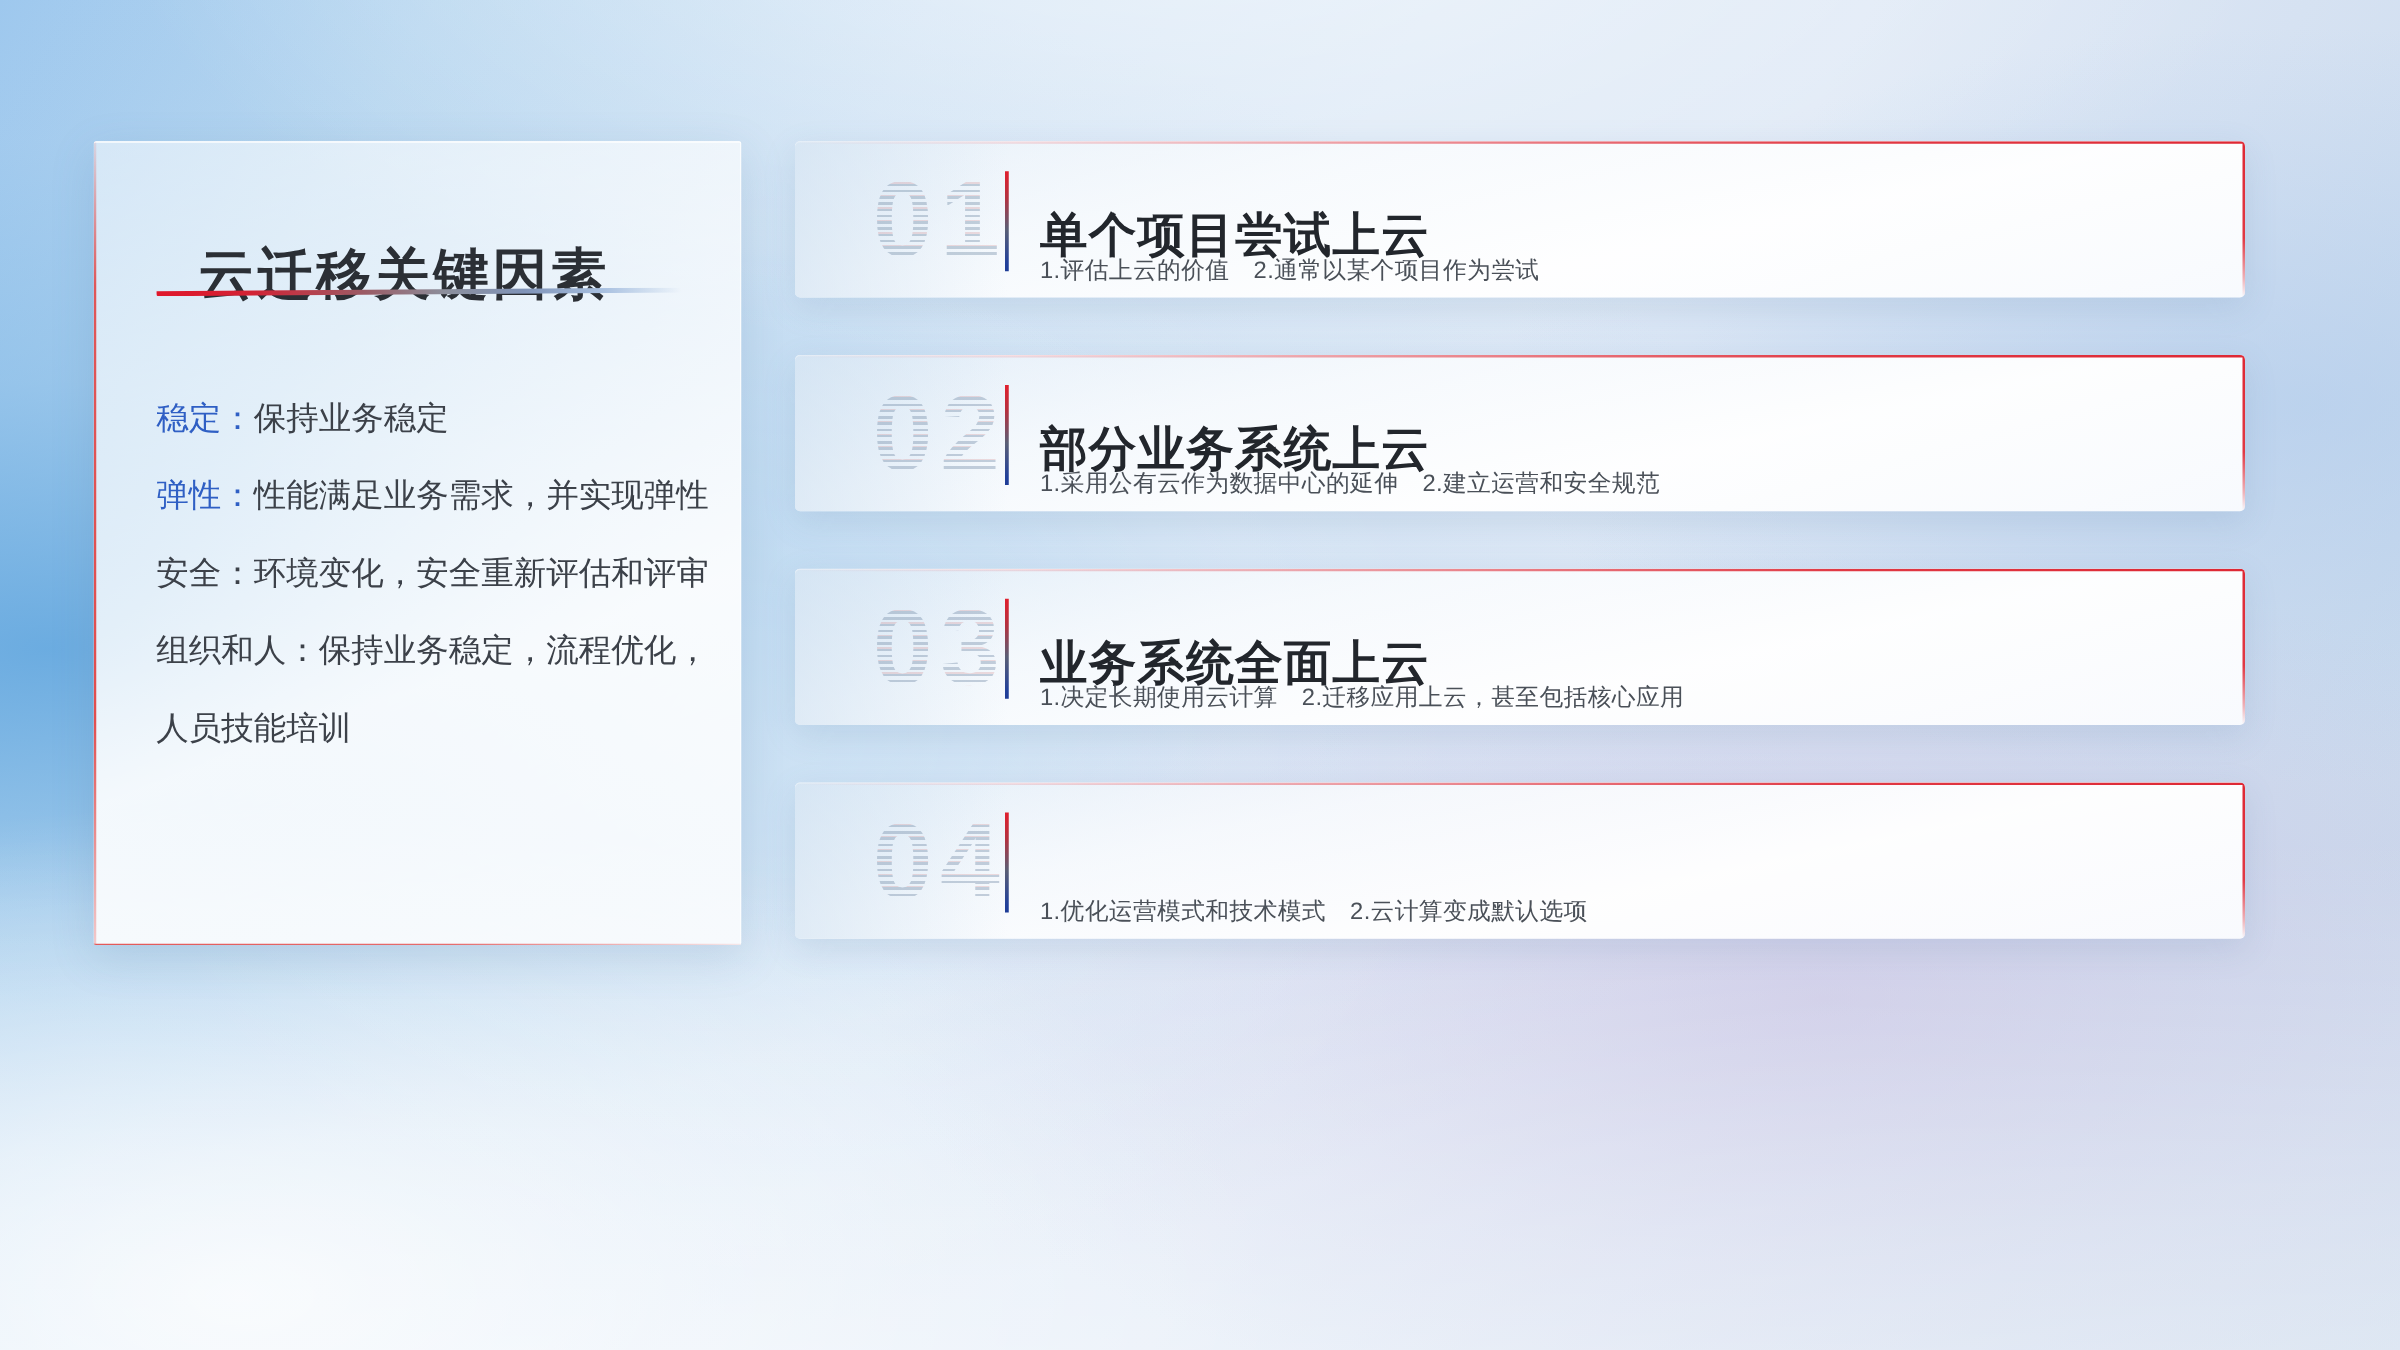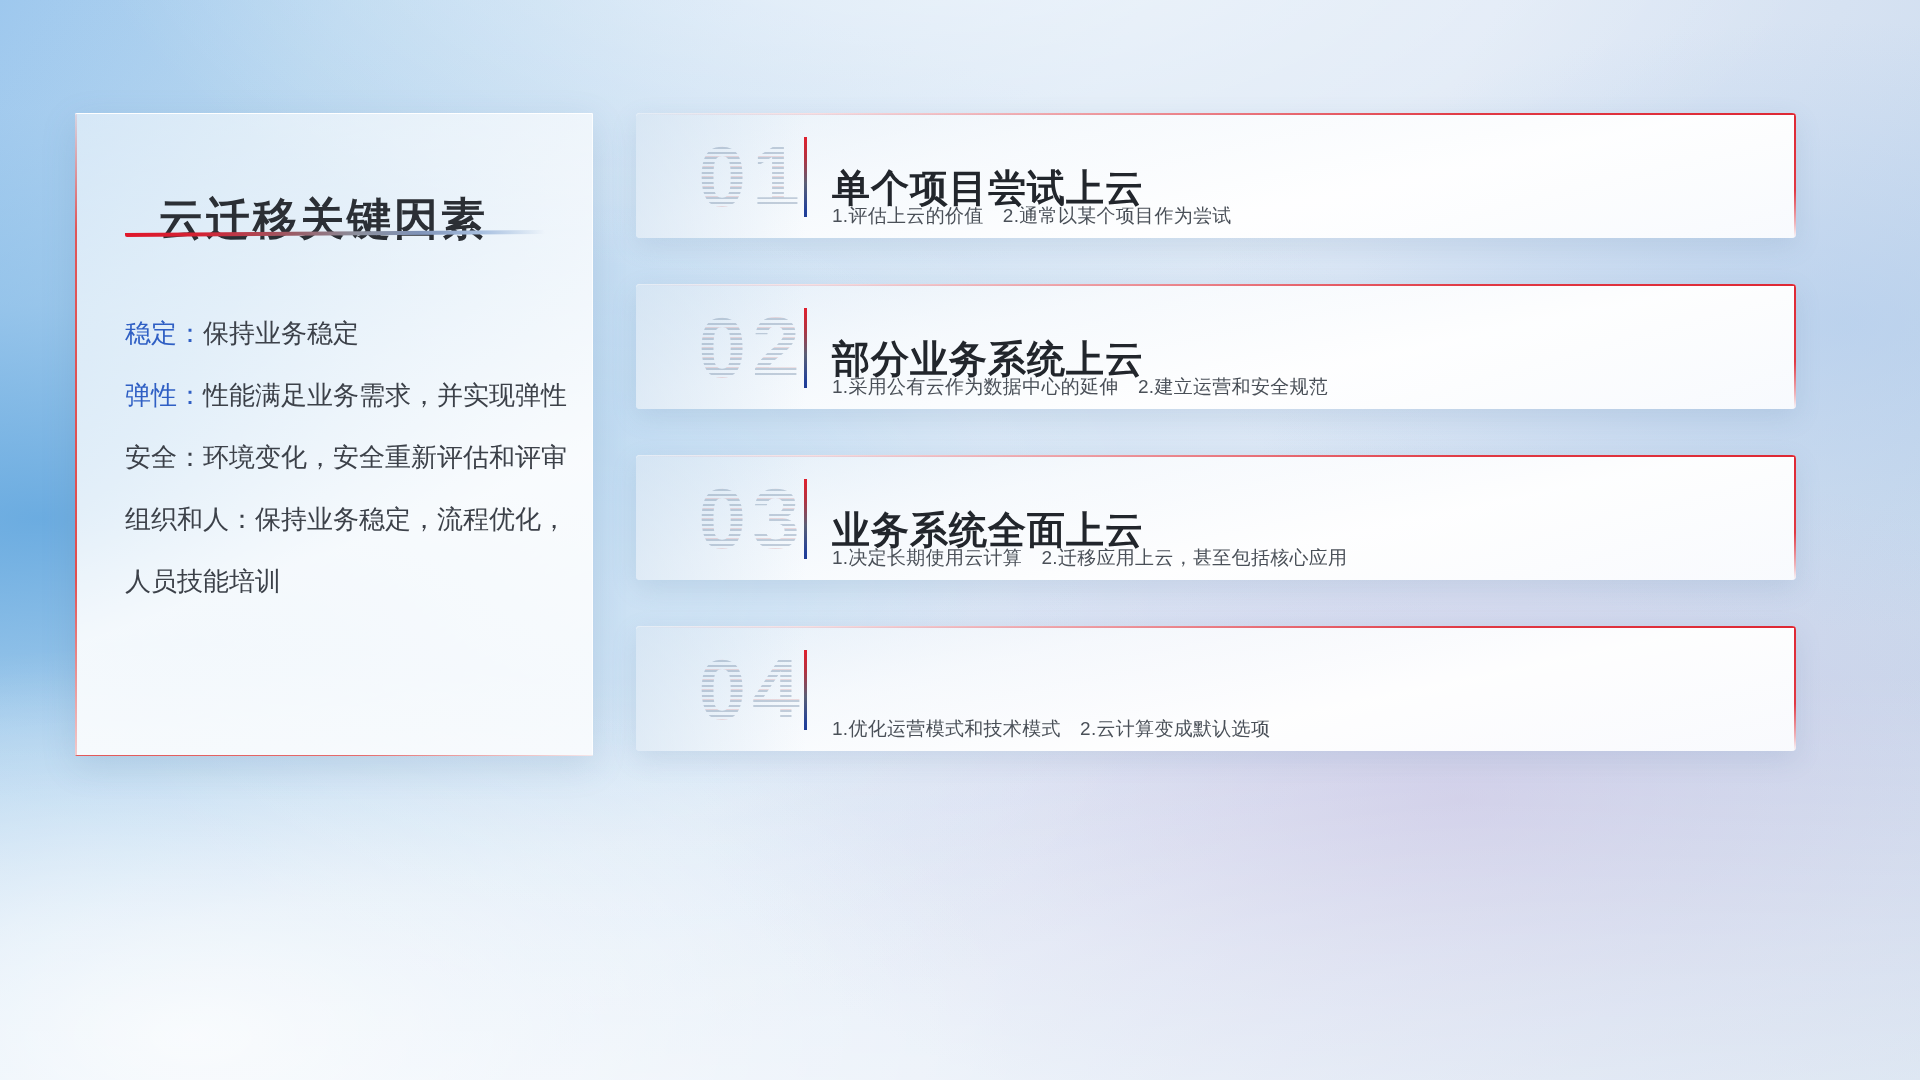--- a/index.html
+++ b/index.html
@@ -46,21 +46,21 @@
     font-size:44px;font-weight:bold;color:#2b2f35;letter-spacing:3px;
     white-space:nowrap;
   }
   #title-rule{
     position:absolute;left:50px;top:117px;width:420px;height:7px;
     background:linear-gradient(90deg,#e0172b 0%,#d32234 18%,#9a5c66 40%,#8c8f9c 55%,#7f93b8 70%,#a8c0e0 85%,rgba(200,216,236,0) 100%);
     clip-path:polygon(0 42%,100% 0,100% 58%,0 100%);
     border-radius:2px;
   }
 
-  #factor-list{position:absolute;left:50px;top:190px;right:28px;font-family:Liberation Serif, serif;}
+  #factor-list{position:absolute;left:50px;top:190px;right:28px;}
   .factor-row{
     font-size:26px;line-height:62px;color:#3c4149;white-space:nowrap;
   }
   .factor-label{color:#2f5fc4;}
   .factor-label.plain{color:#3c4149;}
   .factor-text{color:#3c4149;}
 
   
   #cards{position:absolute;left:636px;top:113px;width:1160px;}
   .step-card{

